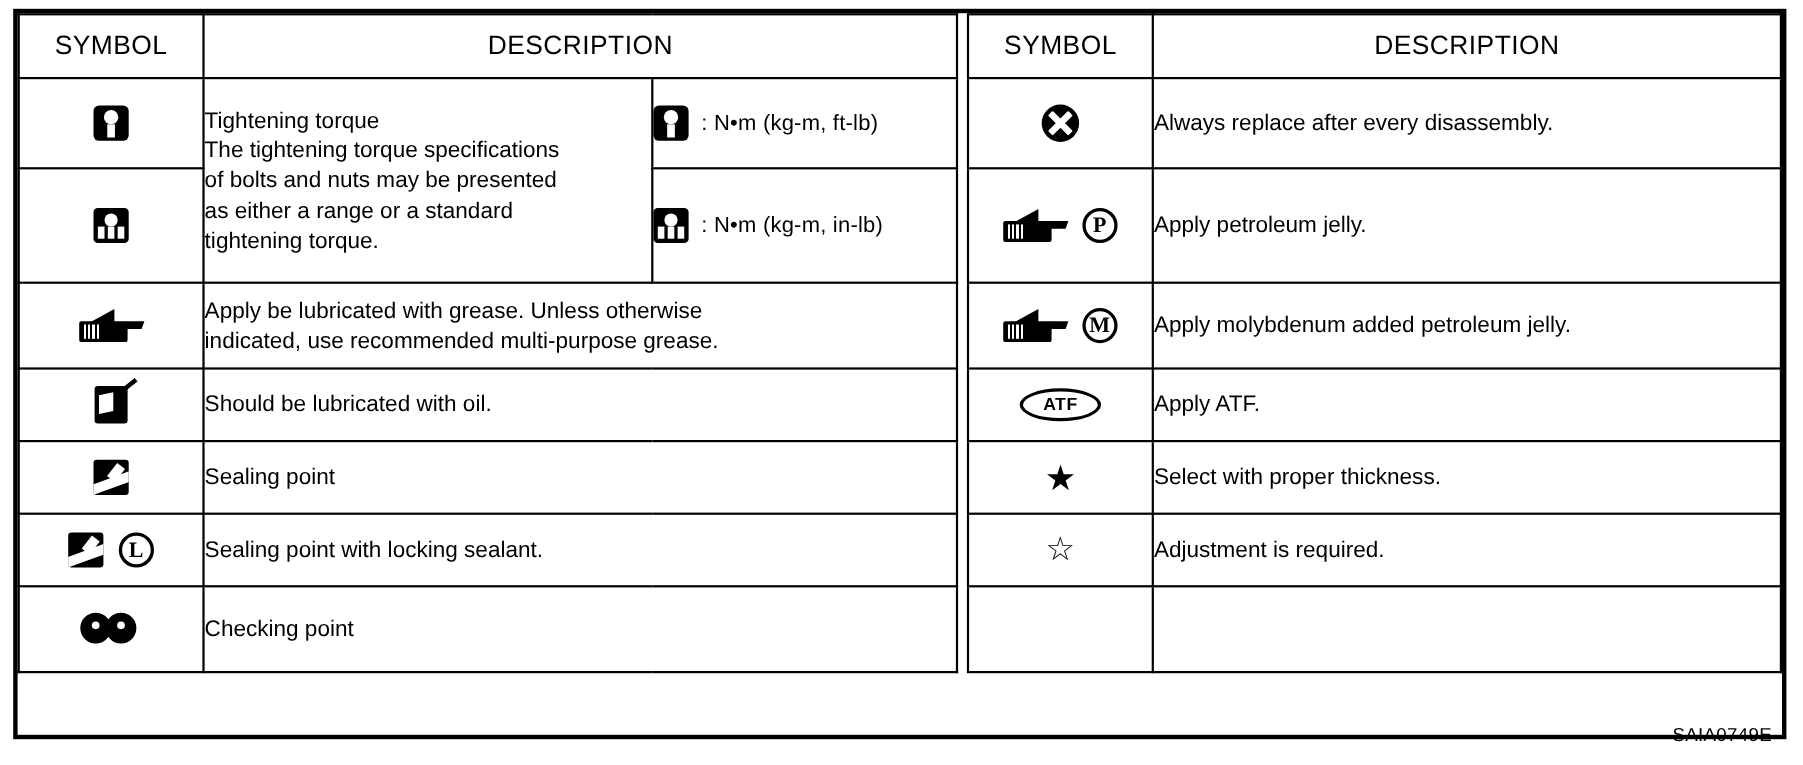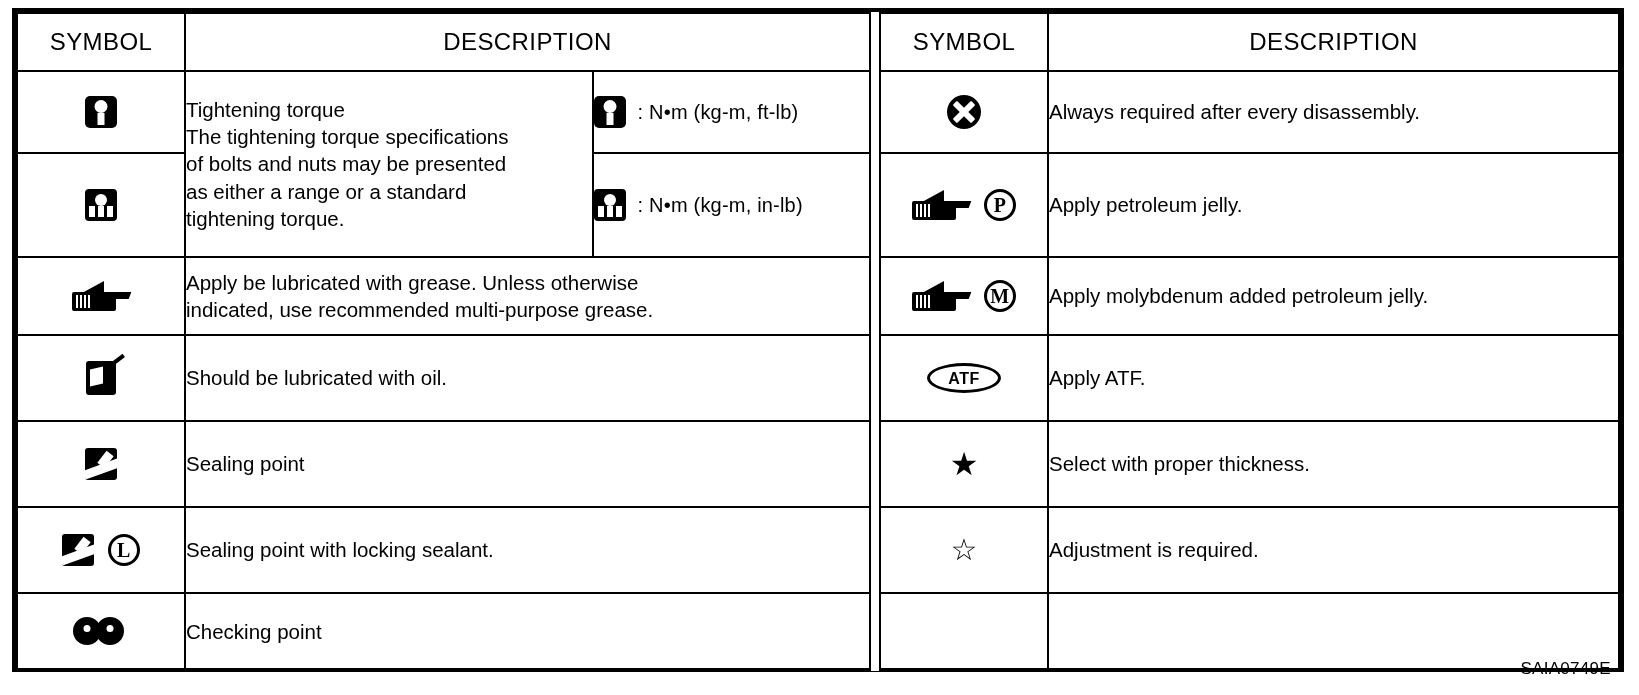--- a/index.html
+++ b/index.html
@@ -88,21 +88,21 @@
   .unitcell .u-txt {
     display: inline-block;
     vertical-align: middle;
     margin-left: 6px;
     letter-spacing: 0.2px;
   }
 
   .row-tall  { height: 82px; }
   .row-tall2 { height: 104px; margin-top: 24px; }
   .row-med   { height: 78px; }
-  .row-reg   { height: 86px; }
+  .row-reg   { height: 66px; }
 
   
   .ico {
     display: inline-block;
     vertical-align: middle;
     position: relative;
   }
 
   
   .ico-torque {
@@ -365,21 +365,21 @@
           <div>tightening torque.</div>
         </td>
         <td class="unitcell">
           <span class="ico ico-torque"></span>
           <span class="u-txt">: N•m (kg-m, ft-lb)</span>
         </td>
         <td class="gapcol"></td>
         <td class="symcell">
           <span class="ico ico-circlex"></span>
         </td>
-        <td class="desc">Always required after every disassembly.</td>
+        <td class="desc">Always replace after every disassembly.</td>
       </tr>
 
       <tr class="row-tall2">
         <td class="symcell">
           <span class="ico ico-torque2"></span>
         </td>
         <td class="unitcell">
           <span class="ico ico-torque2"></span>
           <span class="u-txt">: N•m (kg-m, in-lb)</span>
         </td>

